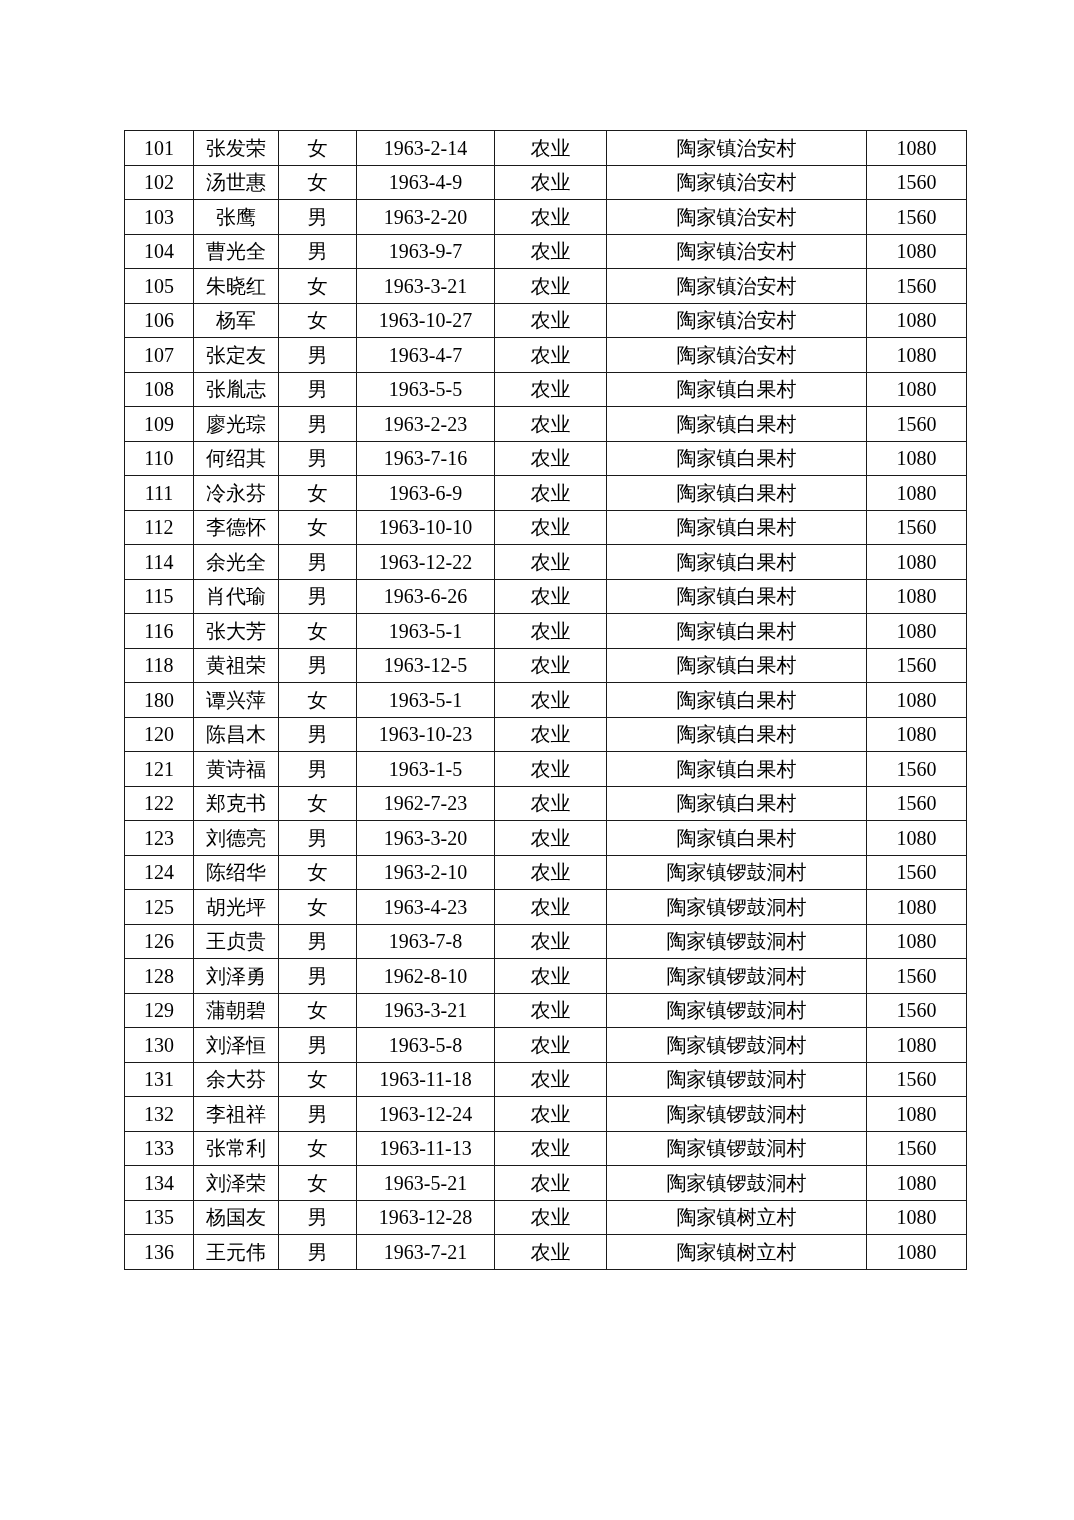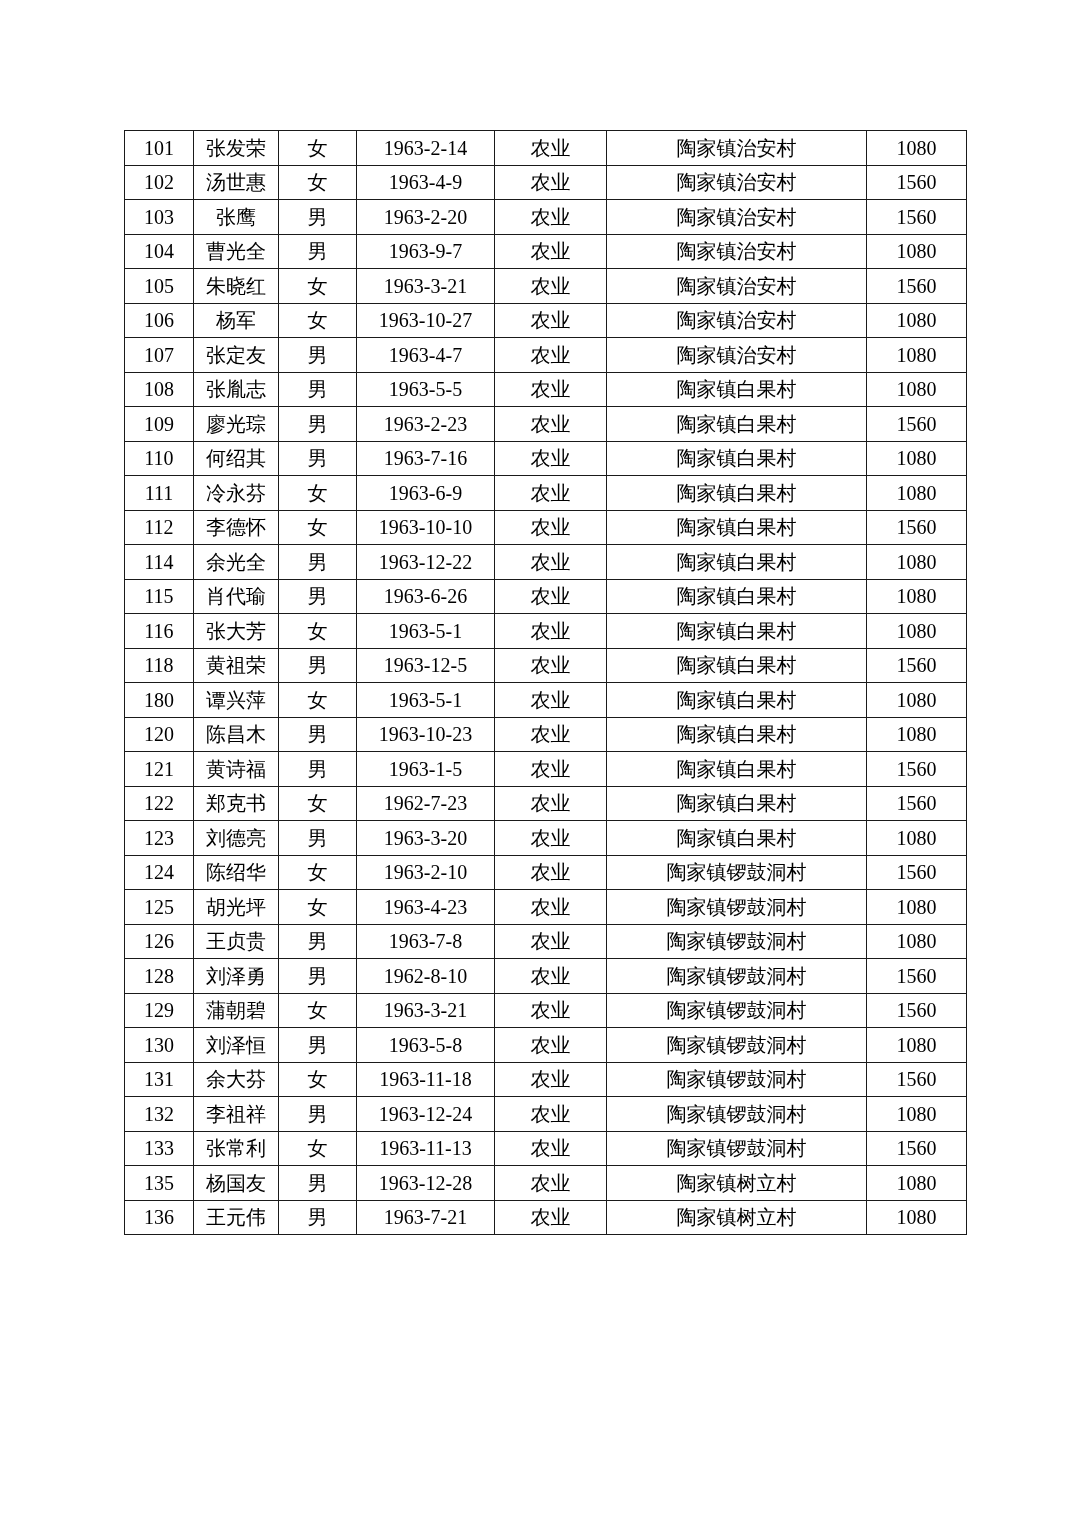--- a/index.html
+++ b/index.html
@@ -322,20 +322,29 @@
         <tr>
           <td>133</td>
           <td>张常利</td>
           <td>女</td>
           <td>1963-11-13</td>
           <td>农业</td>
           <td>陶家镇锣鼓洞村</td>
           <td>1560</td>
         </tr>
         <tr>
+          <td>134</td>
+          <td>刘泽荣</td>
+          <td>女</td>
+          <td>1963-5-21</td>
+          <td>农业</td>
+          <td>陶家镇锣鼓洞村</td>
+          <td>1080</td>
+        </tr>
+        <tr>
           <td>135</td>
           <td>杨国友</td>
           <td>男</td>
           <td>1963-12-28</td>
           <td>农业</td>
           <td>陶家镇树立村</td>
           <td>1080</td>
         </tr>
         <tr>
           <td>136</td>

